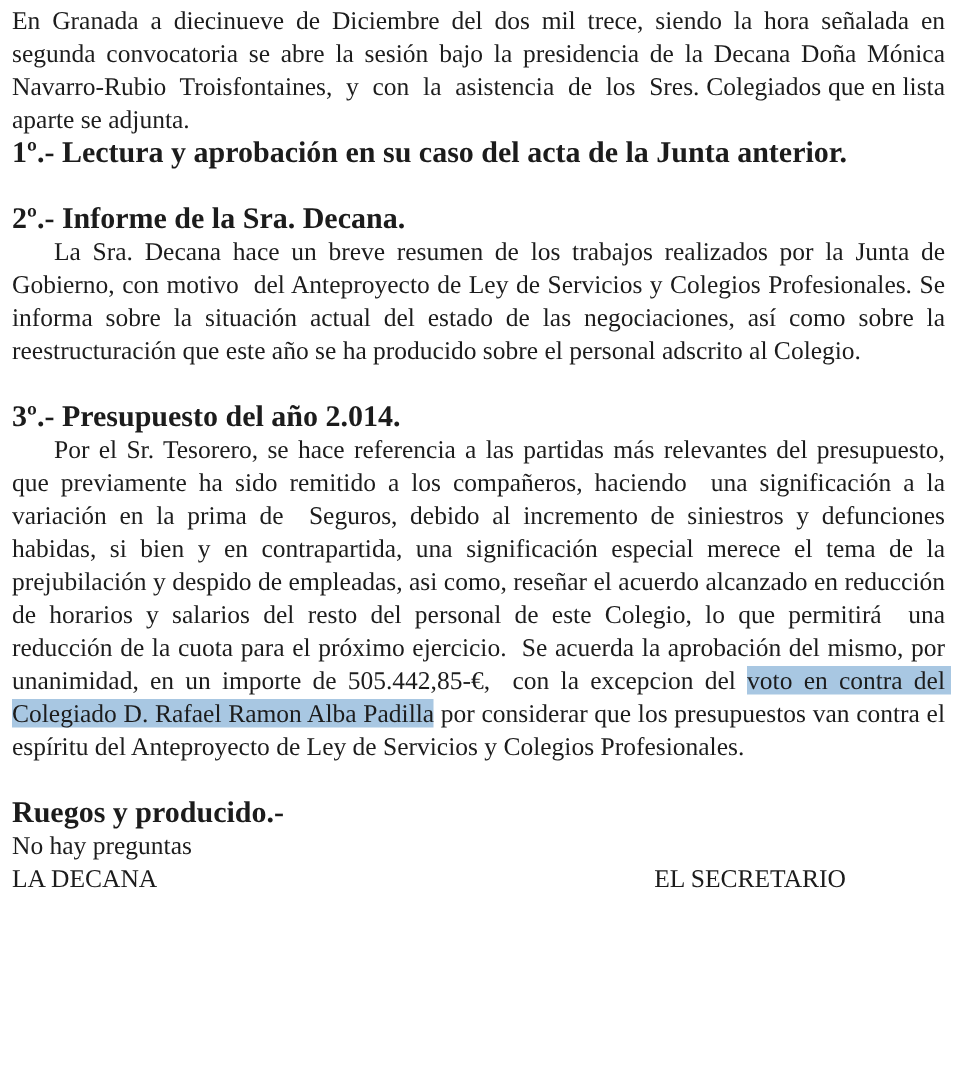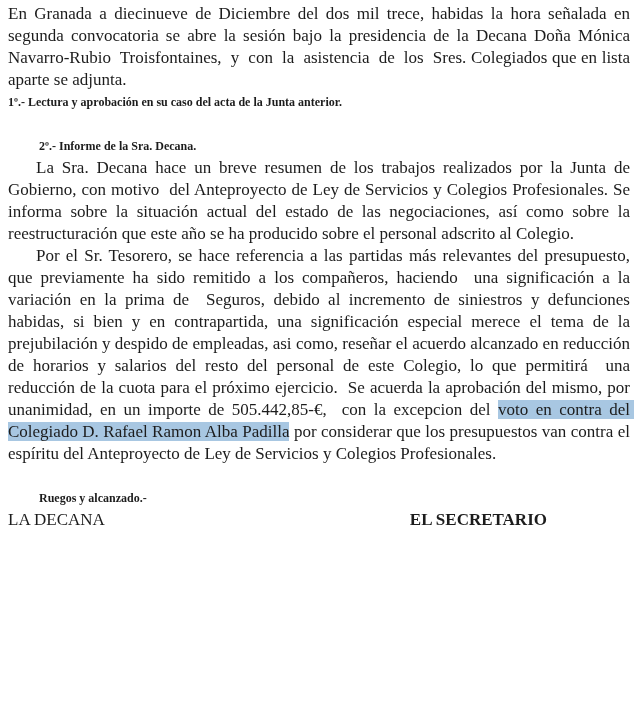--- a/index.html
+++ b/index.html
@@ -23,61 +23,61 @@
   .para {
     margin: 0;
     text-align: justify;
     white-space: pre-wrap;
   }
   .indent {
     text-indent: 28px;
   }
   .heading {
     margin: 0;
-    font-size: 12px;
+    font-size: 20px;
     line-height: 22px;
     font-weight: bold;
     text-align: left;
   }
   .gap {
     margin-top: 22px;
-    margin-left: 31px;
   }
   .plain {
     margin: 0;
     text-align: left;
     white-space: pre-wrap;
   }
   .vb {
     text-indent: 24px;
   }
   .signatures {
     display: flex;
     align-items: center;
   }
   .signatures .sig-right {
     margin-left: auto;
-    margin-right: 83px;
-    font-weight: bold;
+    margin-right: 66px;
   }
 </style>
 </head>
 <body>
 
 <div class="page">
 
-  <p class="para">En Granada a diecinueve de Diciembre del dos mil trece, habidas la hora señalada en segunda convocatoria se abre la sesión bajo la presidencia de la Decana Doña Mónica  Navarro-Rubio  Troisfontaines,  y  con  la  asistencia  de  los  Sres. Colegiados que en lista aparte se adjunta.</p>
+  <p class="para">En Granada a diecinueve de Diciembre del dos mil trece, siendo la hora señalada en segunda convocatoria se abre la sesión bajo la presidencia de la Decana Doña Mónica  Navarro-Rubio  Troisfontaines,  y  con  la  asistencia  de  los  Sres. Colegiados que en lista aparte se adjunta.</p>
 
   <h3 class="heading">1º.- Lectura y aprobación en su caso del acta de la Junta anterior.</h3>
 
   <h3 class="heading gap">2º.- Informe de la Sra. Decana.</h3>
   <p class="para indent">La Sra. Decana hace un breve resumen de los trabajos realizados por la Junta de Gobierno, con motivo  del Anteproyecto de Ley de Servicios y Colegios Profesionales. Se informa sobre la situación actual del estado de las negociaciones, así como sobre la reestructuración que este año se ha producido sobre el personal adscrito al Colegio.</p>
 
+  <h3 class="heading gap">3º.- Presupuesto del año 2.014.</h3>
   <p class="para indent"><span>Por el Sr. Tesorero, se hace referencia a las partidas más relevantes del presupuesto, que previamente ha sido remitido a los compañeros, haciendo  una significación a la variación en la prima de  Seguros, debido al incremento de siniestros y defunciones habidas, si bien y en contrapartida, una significación especial merece el tema de la prejubilación y despido de empleadas, asi como, reseñar el acuerdo alcanzado en reducción de horarios y salarios del resto del personal de este Colegio, lo que permitirá  una reducción de la cuota para el próximo ejercicio.  Se acuerda la aprobación del mismo, por unanimidad, en un importe de 505.442,85-€,  con la excepcion del </span><span class="highlight" style="background-color: rgb(168, 199, 226);">voto en contra del Colegiado D. Rafael Ramon Alba Padilla</span><span> por considerar que los presupuestos van contra el espíritu del Anteproyecto de Ley de Servicios y Colegios Profesionales.</span></p>
 
-  <h3 class="heading gap">Ruegos y alcanzado.-</h3>
+  <h3 class="heading gap">Ruegos y producido.-</h3>
+  <p class="plain">No hay preguntas</p>
 
   <div class="signatures">
     <span class="sig-left">LA DECANA</span>
     <span class="sig-right">EL SECRETARIO</span>
   </div>
 
 </div>
 
 </body></html>

